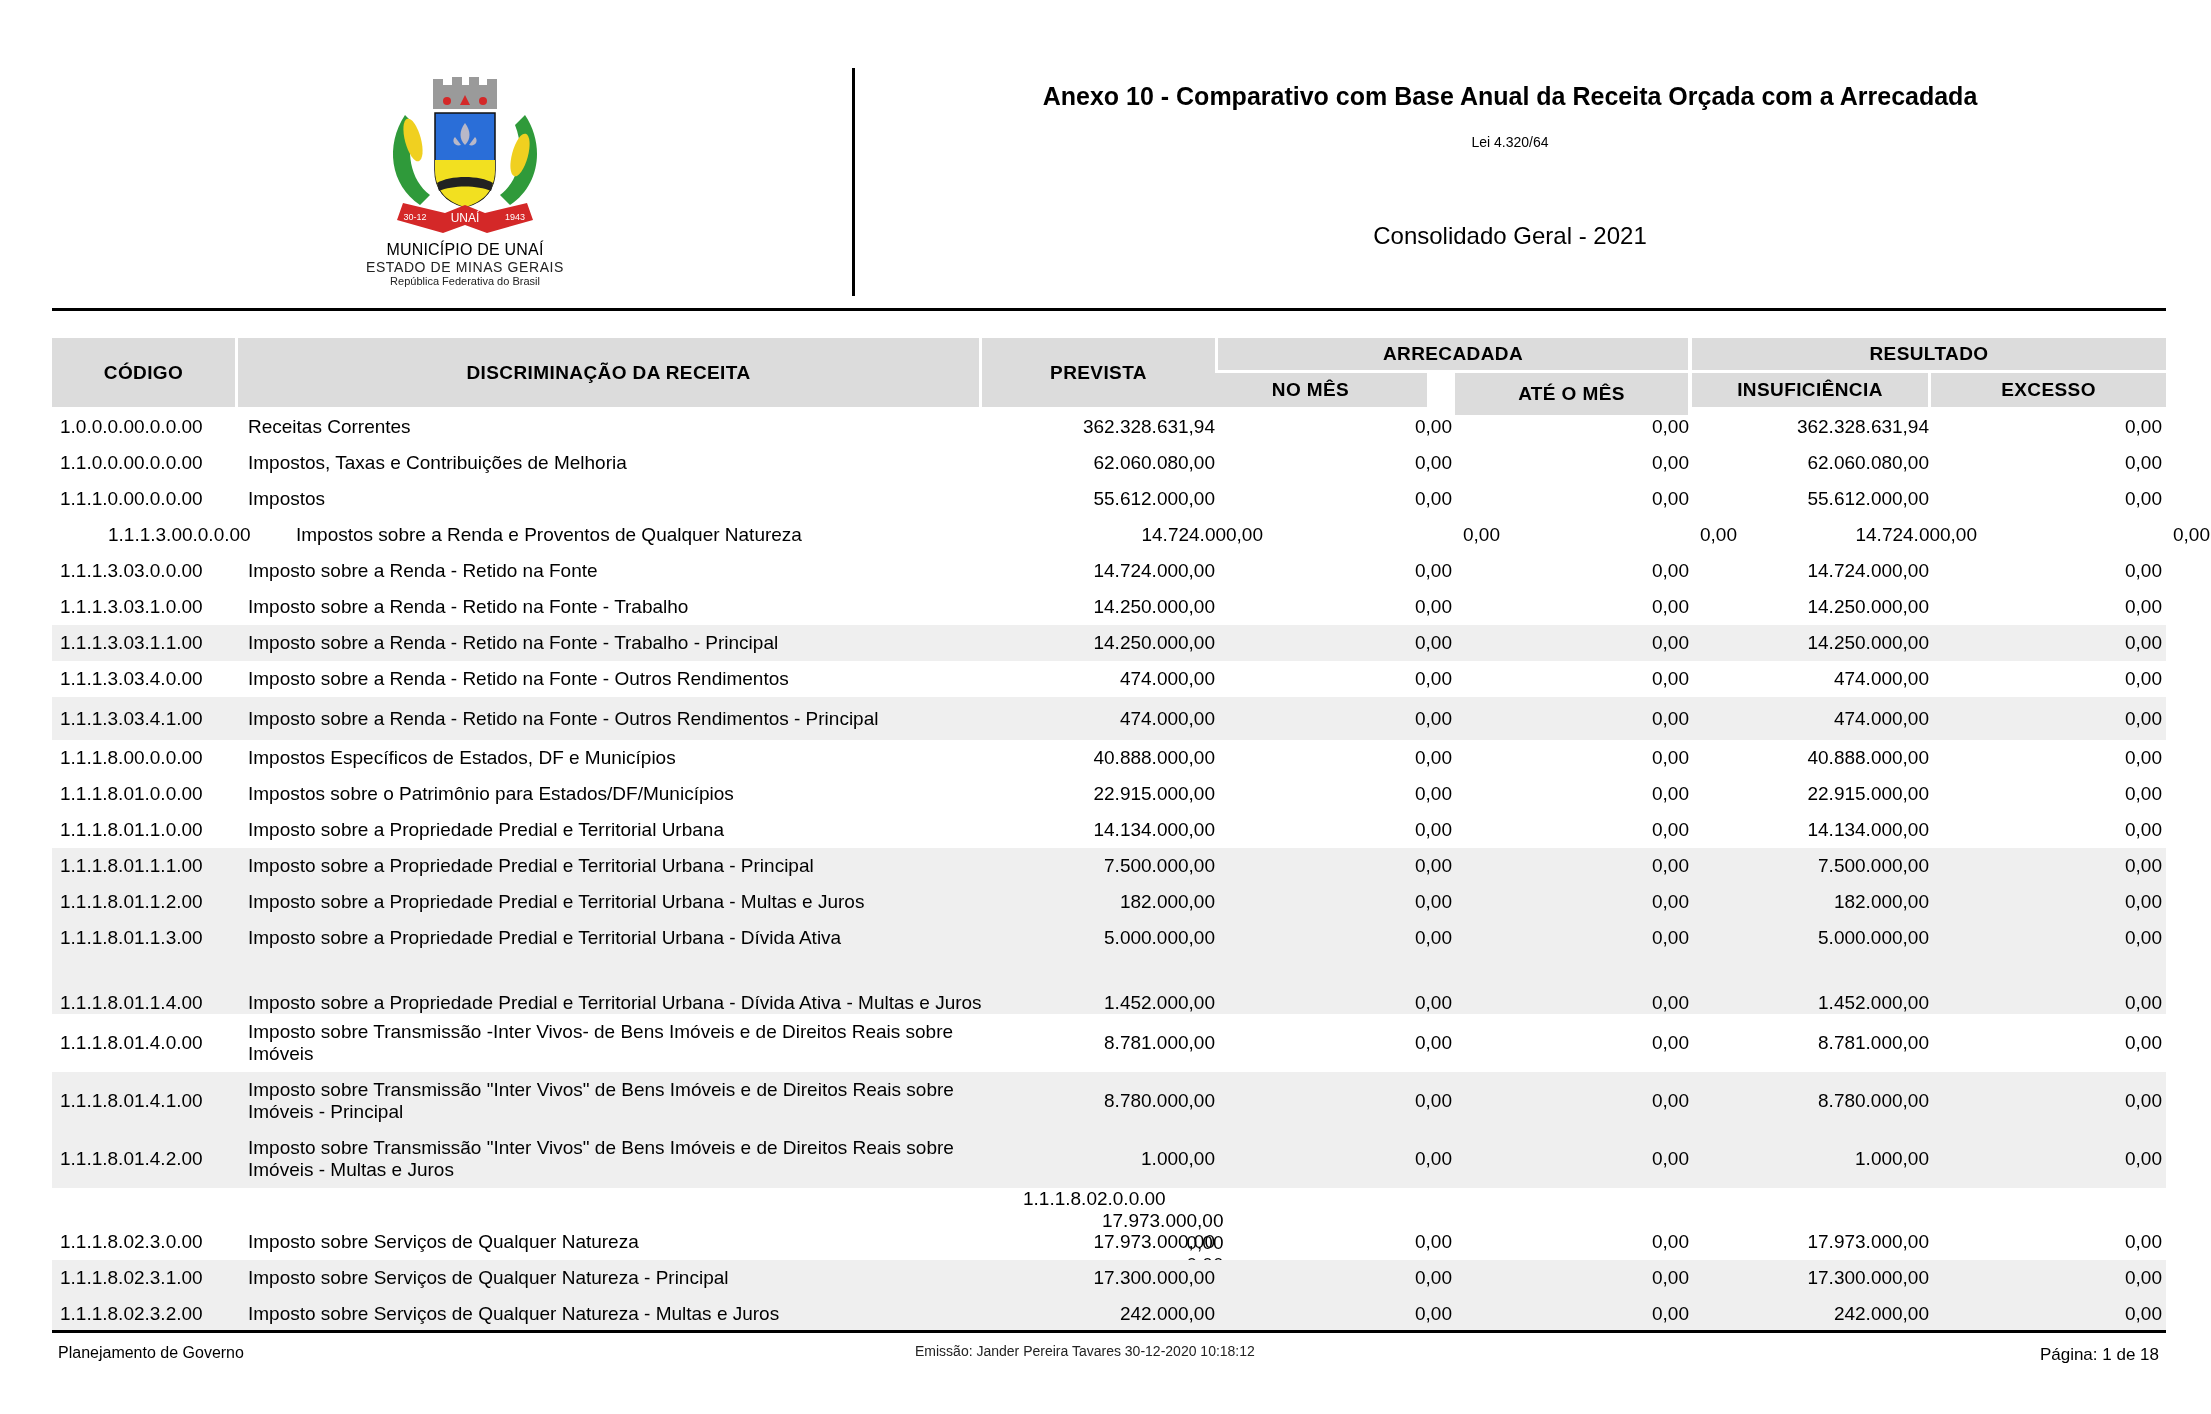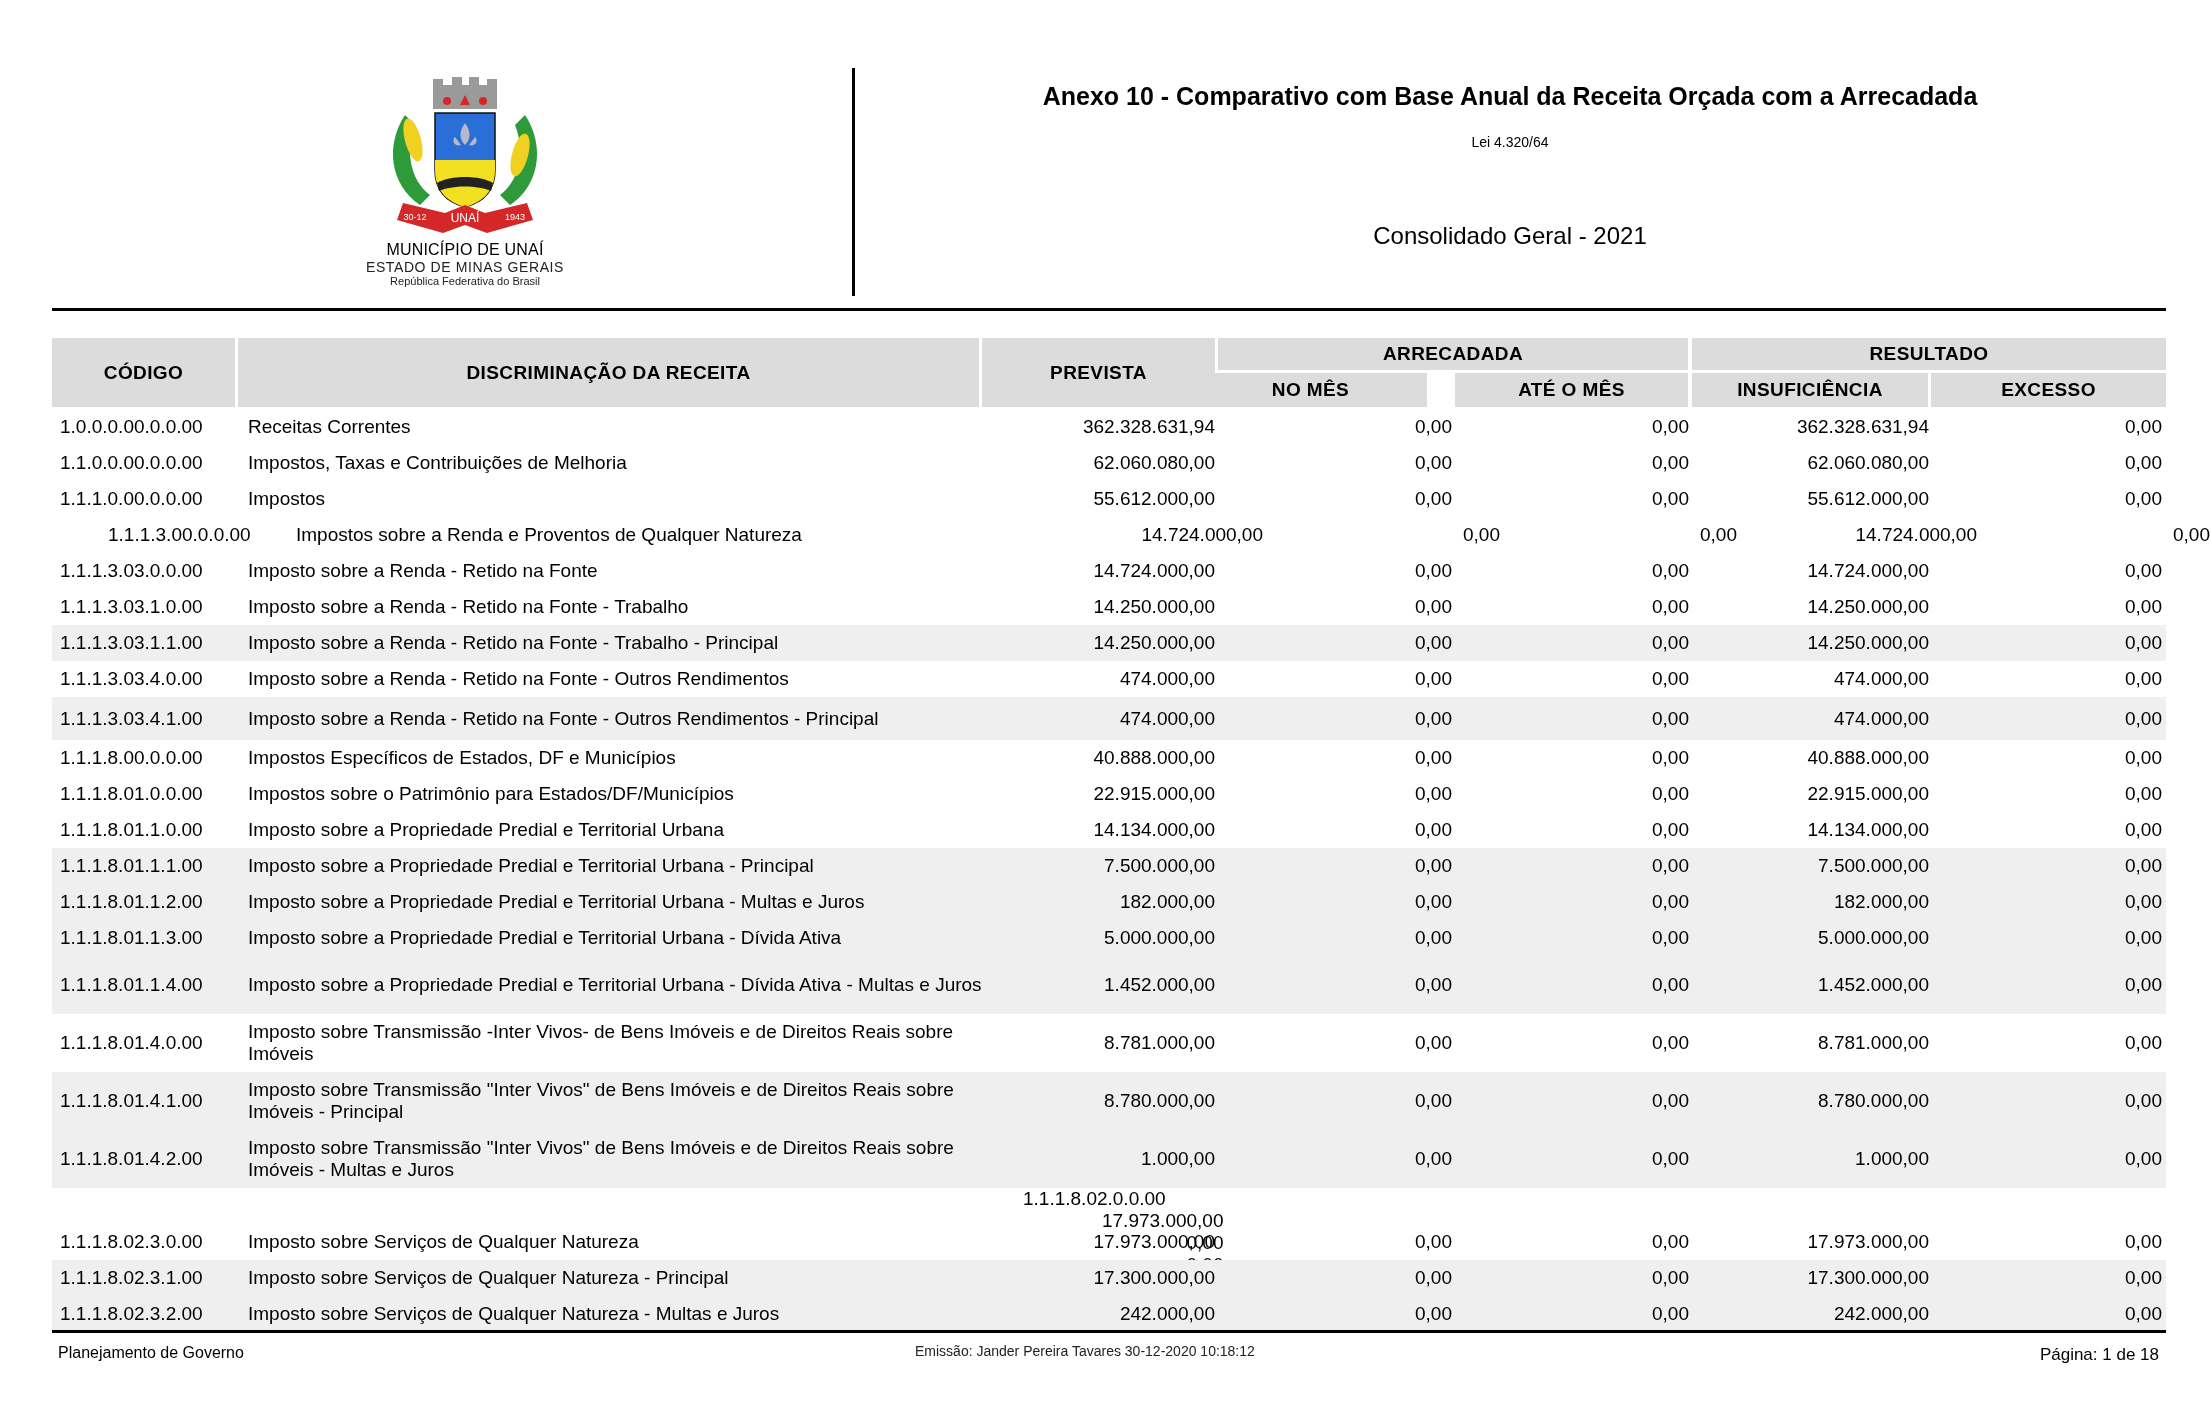--- a/index.html
+++ b/index.html
@@ -83,21 +83,21 @@
 <div class="consol">Consolidado Geral - 2021</div>
 
 <div class="top-rule"></div>
 
 <div class="thead">
   <div class="th" style="left:0;width:183px;top:0;height:69px;">CÓDIGO</div>
   <div class="th" style="left:930px;width:233px;top:0;height:69px;">PREVISTA</div>
   <div class="th" style="left:186px;width:741px;top:0;height:69px;">DISCRIMINAÇÃO DA RECEITA</div>
   <div class="th" style="left:1166px;width:470px;top:0;height:32px;">ARRECADADA</div>
   <div class="th" style="left:1142px;width:233px;top:35px;height:34px;">NO MÊS</div>
-  <div class="th" style="left:1403px;width:233px;top:35px;height:34px;">ATÉ O MÊS</div>
+  <div class="th" style="left:1403px;width:233px;top:35px;height:42px;">ATÉ O MÊS</div>
   <div class="th" style="left:1640px;width:474px;top:0;height:32px;">RESULTADO</div>
   <div class="th" style="left:1640px;width:236px;top:35px;height:34px;">INSUFICIÊNCIA</div>
   <div class="th" style="left:1879px;width:235px;top:35px;height:34px;">EXCESSO</div>
 </div>
 
 <div class="rows" id="rows">
     <div class="row" style="height: 36px;">
     <div class="c-code">1.0.0.0.00.0.0.00</div>
     <div class="c-desc">Receitas Correntes</div>
     <div class="c-num w-prev">362.328.631,94</div>
@@ -225,21 +225,21 @@
   </div>
     <div class="row shade" style="height: 36px;">
     <div class="c-code">1.1.1.8.01.1.3.00</div>
     <div class="c-desc">Imposto sobre a Propriedade Predial e Territorial Urbana - Dívida Ativa</div>
     <div class="c-num w-prev">5.000.000,00</div>
     <div class="c-num w-mes">0,00</div>
     <div class="c-num w-ate">0,00</div>
     <div class="c-num w-ins">5.000.000,00</div>
     <div class="c-num w-exc">0,00</div>
   </div>
-    <div class="row shade" style="height: 58px;">
+    <div class="row shade" style="height: 58px; align-items: flex-end;">
     <div class="c-code">1.1.1.8.01.1.4.00</div>
     <div class="c-desc">Imposto sobre a Propriedade Predial e Territorial Urbana - Dívida Ativa - Multas e Juros</div>
     <div class="c-num w-prev">1.452.000,00</div>
     <div class="c-num w-mes">0,00</div>
     <div class="c-num w-ate">0,00</div>
     <div class="c-num w-ins">1.452.000,00</div>
     <div class="c-num w-exc">0,00</div>
   </div>
     <div class="row" style="height: 58px;">
     <div class="c-code">1.1.1.8.01.4.0.00</div>

